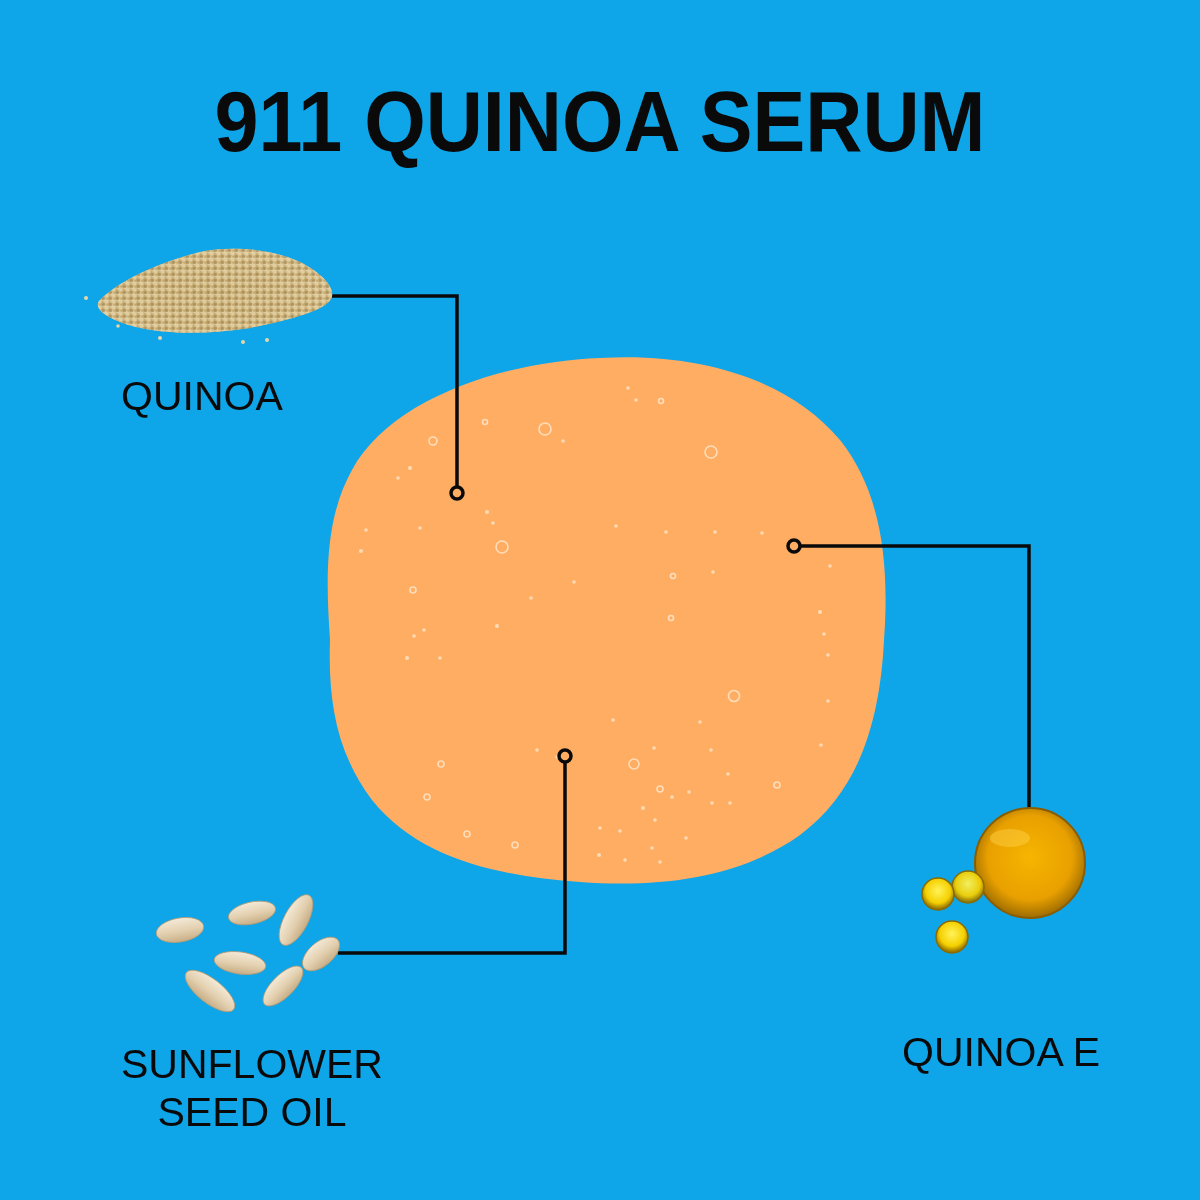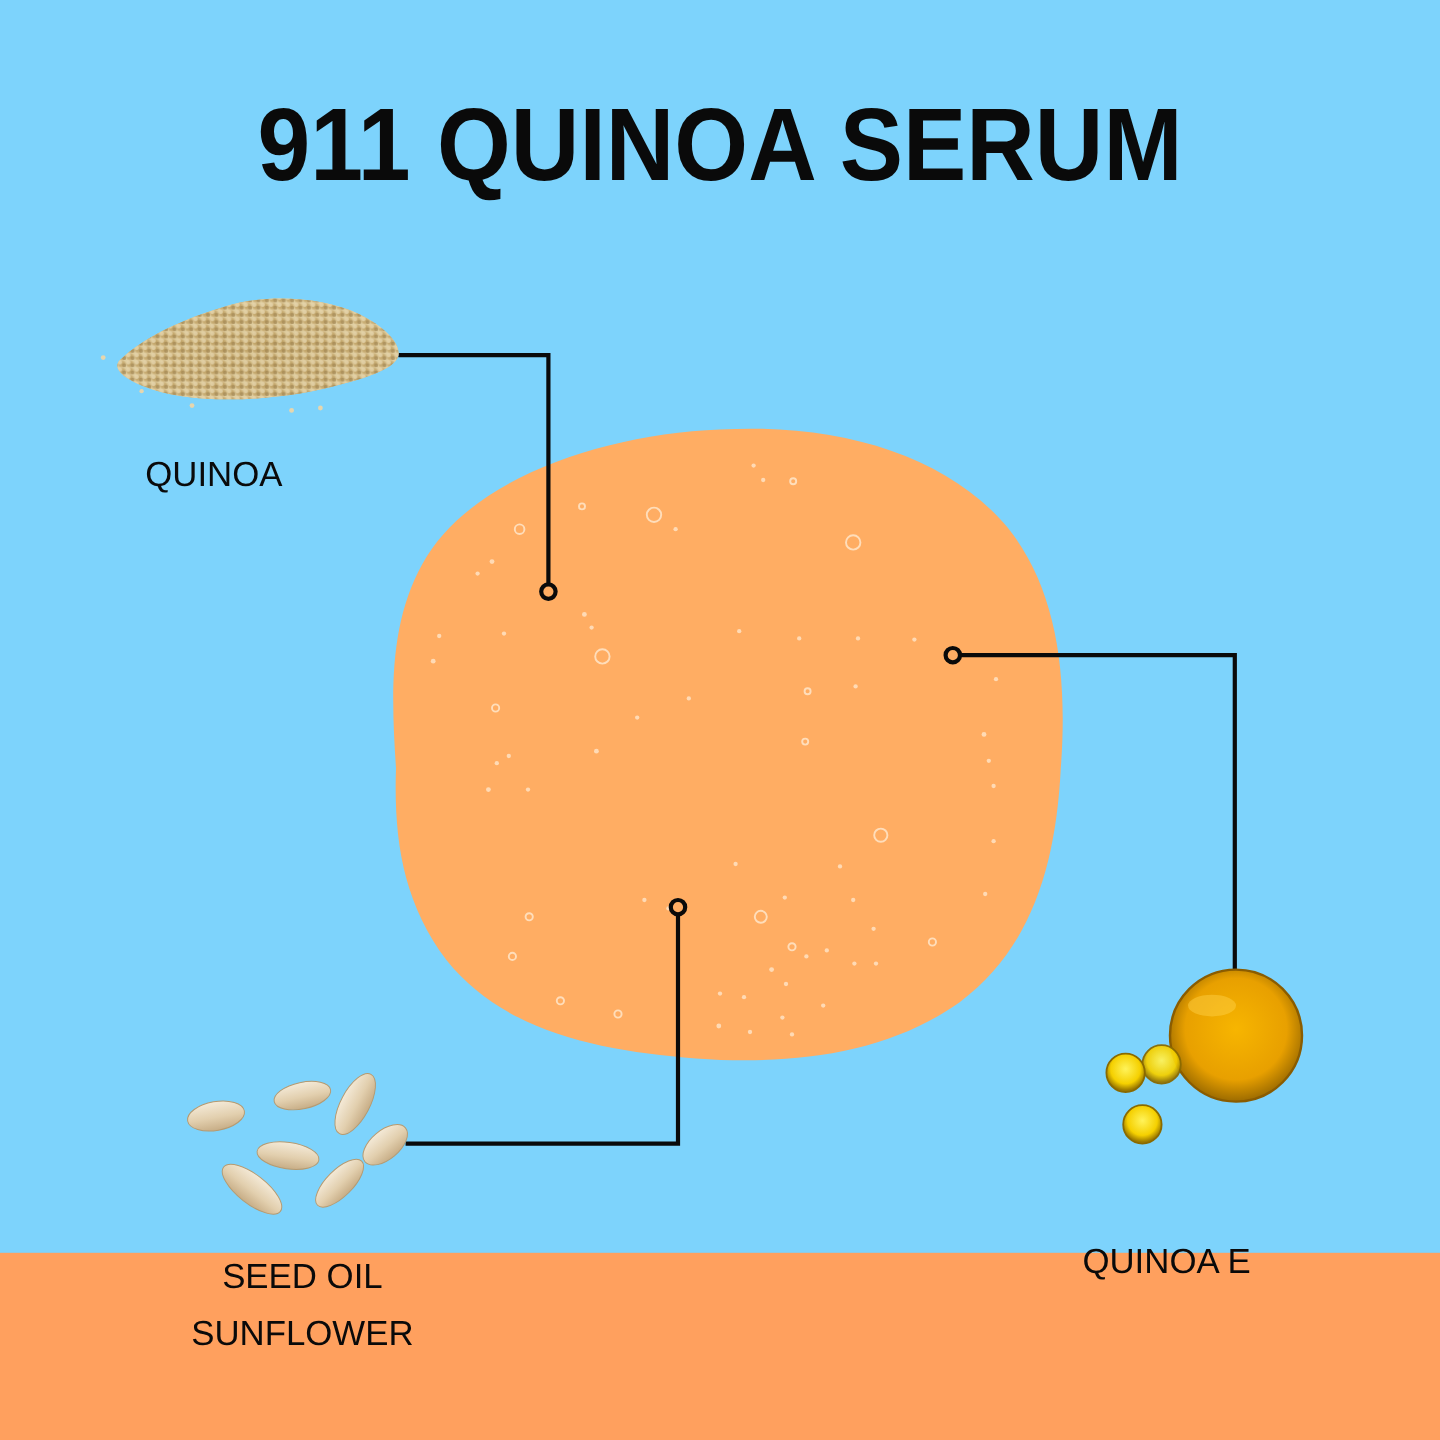--- a/index.html
+++ b/index.html
@@ -1,29 +1,29 @@
 <!DOCTYPE html>
 <html><head>
   <meta charset="utf-8">
   <style>
     html, body { margin: 0; padding: 0; }
     body { width: 1200px; height: 1200px; overflow: hidden; background: #FFA05E; }
     #canvas {
-      position: relative; width: 1200px; height: 1044px; background: #7dd3fc;
+      position: relative; width: 1200px; height: 1200px; background: #0ea5e9;
       font-family: "Liberation Sans", sans-serif; color: #0a0a0a; text-decoration: underline;
     }
     .title {
       position: absolute; left: 0; top: 78px; width: 1200px; text-align: center;
       font-family: "Liberation Sans", sans-serif; font-weight: bold;
       font-size: 86px; letter-spacing: 0px; line-height: 1;
       transform: scaleX(0.92); transform-origin: 600px 0;
     }
     .label {
       position: absolute; font-family: "Liberation Sans", sans-serif;
-      font-size: 29px; line-height: 48px; font-weight: normal; color: #0a0a0a;
+      font-size: 41px; line-height: 48px; font-weight: normal; color: #0a0a0a;
       white-space: nowrap;
     }
     .label.quinoa { left: 121px; top: 372px; }
     .label.sunflower { left: 112px; top: 1040px; text-align: center; width: 280px; }
     .label.vitamin { left: 902px; top: 1028px; }
     svg.layer { position: absolute; left: 0; top: 0; }
   </style>
 </head>
 <body>
 
@@ -183,17 +183,17 @@
     <circle cx="968" cy="887" r="16" fill="url(#og2)" stroke="#8a6a00" stroke-width="1.5" opacity="0.95"></circle>
     <circle cx="938" cy="894" r="16" fill="url(#og2)" stroke="#8a6a00" stroke-width="1.5"></circle>
     <circle cx="952" cy="937" r="16" fill="url(#og2)" stroke="#8a6a00" stroke-width="1.5"></circle>
   </svg>
 
   <div class="title">911 QUINOA SERUM</div>
 
   <div class="label quinoa">QUINOA</div>
   <div class="label vitamin">QUINOA E</div>
   <div class="label sunflower">
+    <div>SUNFLOWER</div>
     <div>SEED OIL</div>
-    <div>SUNFLOWER</div>
   </div>
 
 </div>
 
 </body></html>

